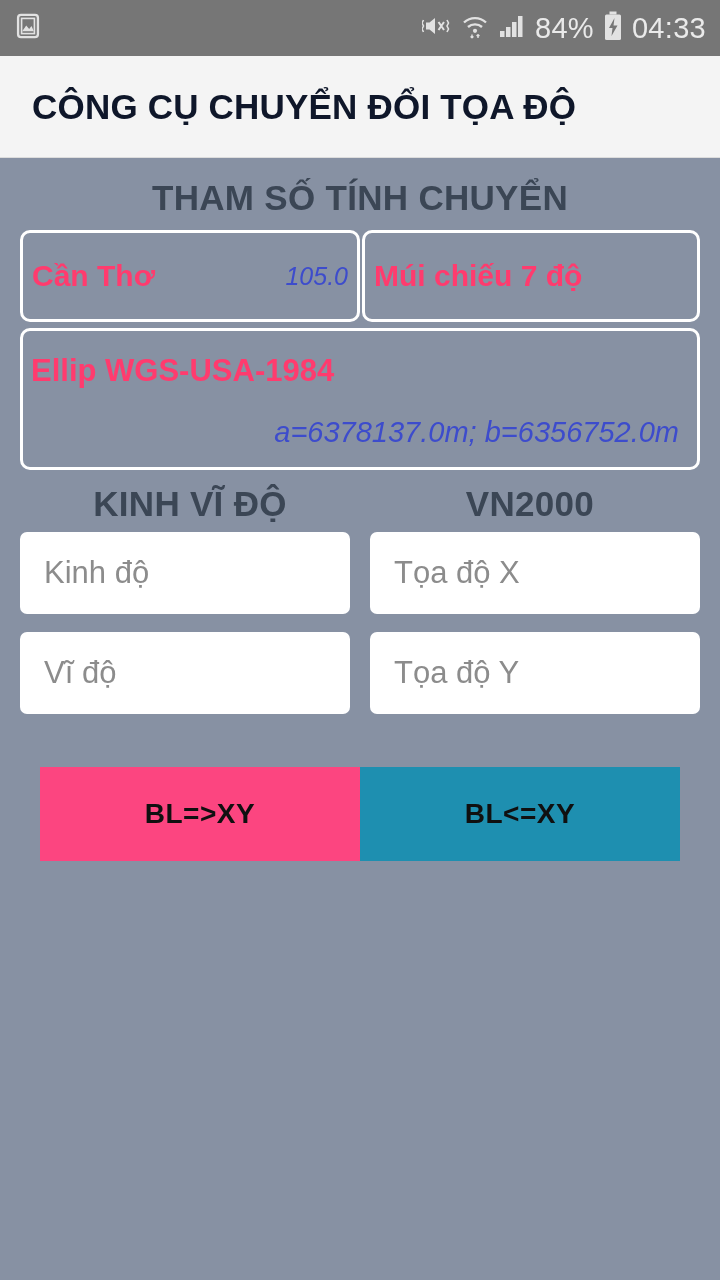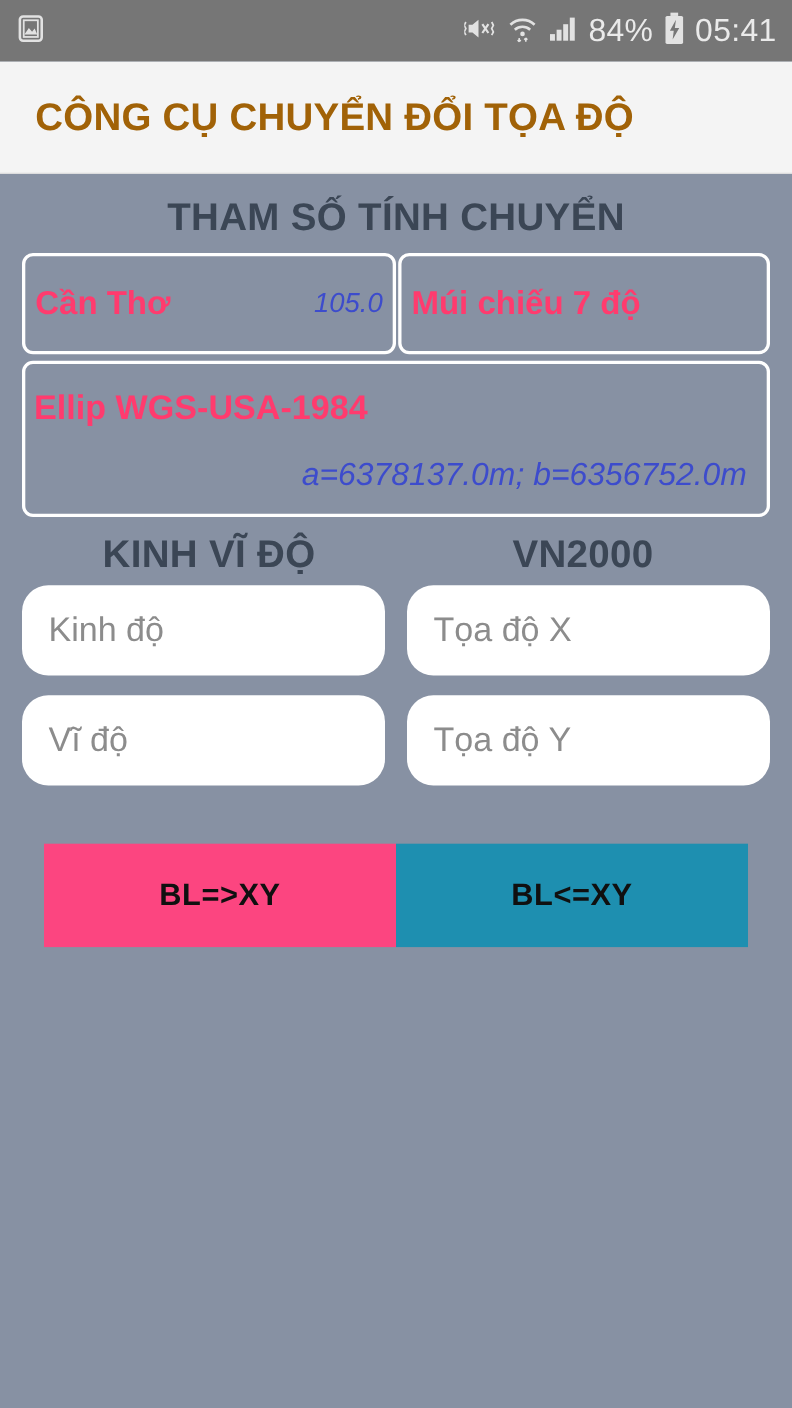--- a/index.html
+++ b/index.html
@@ -31,21 +31,21 @@
 
   
   #app-bar{
     height:102px; width:100%;
     background:#f4f4f4;
     display:flex; align-items:center;
     padding-left:32px;
     border-bottom:1px solid #dcdcdc;
   }
   #app-title{
-    font-size:35px; font-weight:700; color:#a16207;
+    font-size:35px; font-weight:700; color:#0f172a;
     letter-spacing:.2px;
     text-align:center;
   }
 
   
   #content{
     width:100%;
     height:calc(1280px - 56px - 102px);
     background:#8791a3;
     padding:0 20px;
@@ -117,21 +117,21 @@
 
   
   #input-grid{
     display:flex; gap:20px; margin-top:8px;
   }
   .input-col{ flex:1; display:flex; flex-direction:column; gap:18px; }
   .text-input{
     height:82px;
     background:#ffffff;
     border:none;
-    border-radius:24px;
+    border-radius:7px;
     padding:0 24px;
     font-size:31px;
     font-family:"Liberation Sans", sans-serif;
     color:#3a3a3a;
     outline:none;
     width:100%;
   }
   .text-input::placeholder{ color:#8c8c8c; }
 
   
@@ -199,21 +199,21 @@
     <span class="sb-text">84%</span>
 
     <span class="sb-icon">
       <svg width="20" height="30" viewBox="0 0 20 30">
         <rect x="6.5" y="0.5" width="7" height="3" fill="#e2e2e2"></rect>
         <rect x="2" y="3.5" width="16" height="25.5" rx="1.5" fill="#e2e2e2"></rect>
         <path d="M11.5 7 L6 17 h3.5 L8.5 25 L14.5 14.5 H10.5 Z" fill="#767676"></path>
       </svg>
     </span>
 
-    <span class="sb-text">05:41</span>
+    <span class="sb-text">04:33</span>
   </div>
 </div>
 
 <div id="app-bar">
   <div id="app-title">CÔNG CỤ CHUYỂN ĐỔI TỌA ĐỘ</div>
 </div>
 
 <div id="content">
 
   <div class="section-title">THAM SỐ TÍNH CHUYỂN</div>

